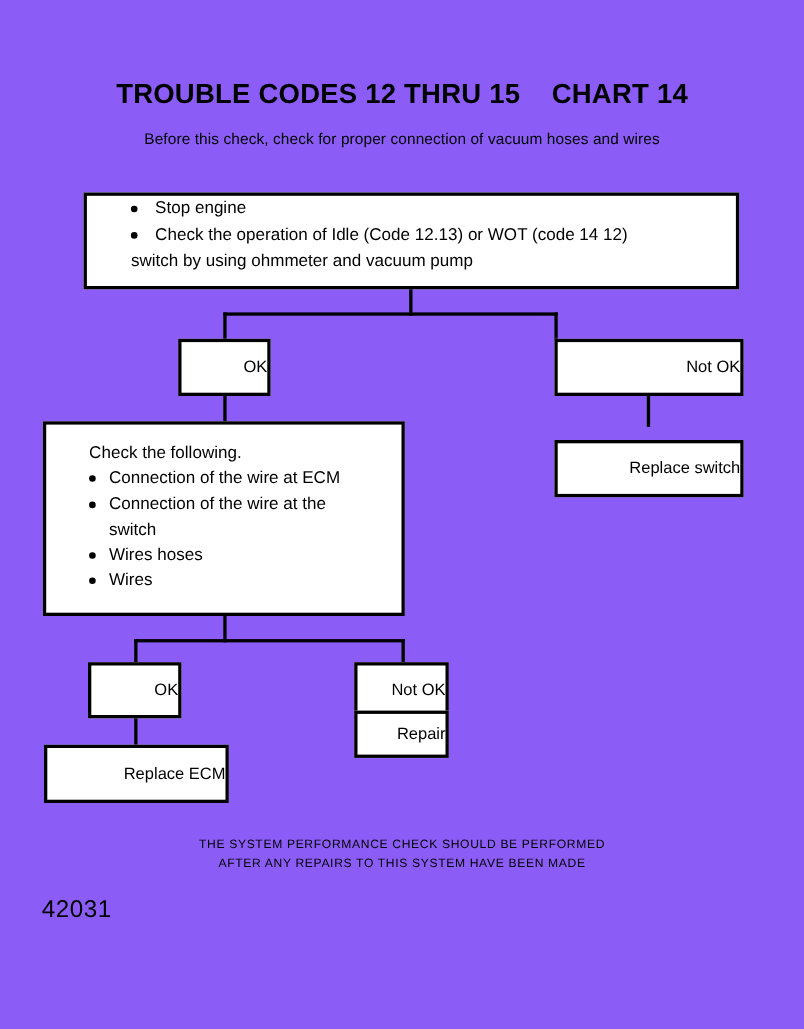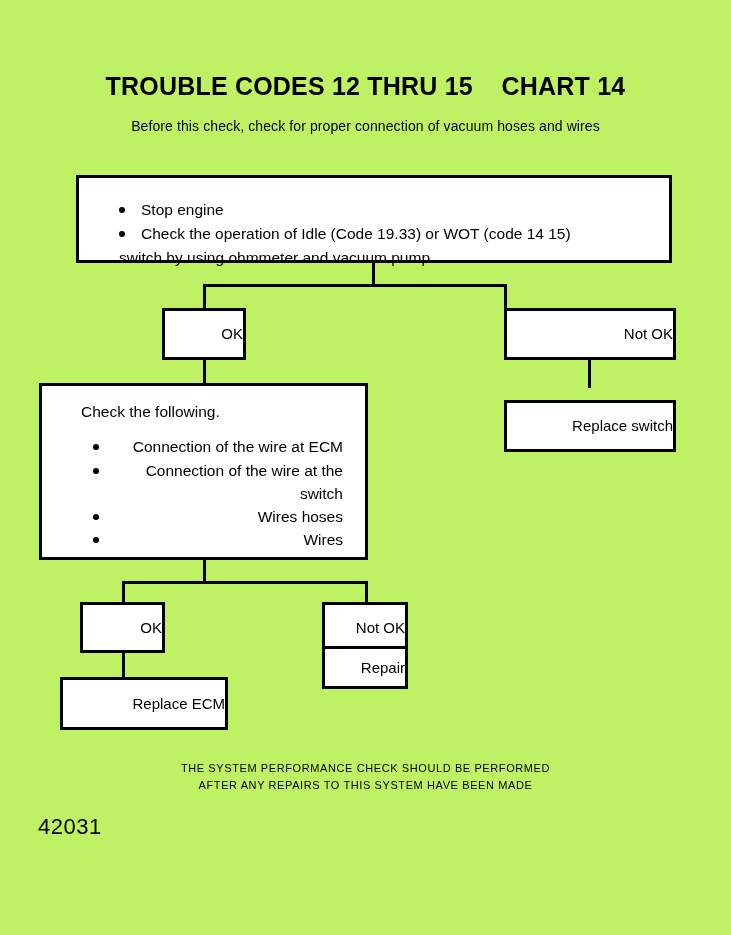--- a/index.html
+++ b/index.html
@@ -8,21 +8,21 @@
     background: #ffffff;
   }
   body {
     font-family: "Liberation Sans", sans-serif;
     color: #000000;
   }
   #page {
     position: relative;
     width: 731px;
     height: 935px;
-    background: #bef264;
+    background: #8b5cf6;
     overflow: hidden;
   }
 
   
   .title {
     position: absolute;
     left: 0;
     top: 72px;
     width: 731px;
     text-align: center;
@@ -67,23 +67,22 @@
   .list-box {
     padding: 14px 10px 10px 18px;
   }
   .list-lead {
     font-size: 15.5px;
     line-height: 1.5;
     margin: 0 0 0 4px;
   }
   ul.bullets {
     list-style: none;
-    margin: 12px;
+    margin: 0;
     padding: 0;
-    text-align: right;
   }
   ul.bullets li {
     position: relative;
     padding-left: 22px;
     font-size: 15.5px;
     line-height: 1.5;
   }
   ul.bullets li::before {
     content: "";
     position: absolute;
@@ -96,21 +95,21 @@
   }
   ul.bullets li.cont {
     padding-left: 22px;
   }
   ul.bullets li.cont::before {
     display: none;
   }
 
   
   .top-box-inner {
-    padding: 20px 12px 8px 40px;
+    padding: 0 12px 8px 40px;
   }
   .top-line {
     position: relative;
     font-size: 15.5px;
     line-height: 1.55;
     white-space: nowrap;
   }
   .top-line.bulleted {
     padding-left: 22px;
   }
@@ -162,21 +161,21 @@
 <body>
 
 <div id="page">
 
   <div class="title">TROUBLE CODES 12 THRU 15    CHART 14</div>
   <div class="subtitle">Before this check, check for proper connection of vacuum hoses and wires</div>
 
   <div class="box" style="left:76px; top:175px; width:596px; height:88px;">
     <div class="top-box-inner">
       <div class="top-line bulleted">Stop engine</div>
-      <div class="top-line bulleted">Check the operation of Idle (Code 19.33) or WOT (code 14 15)</div>
+      <div class="top-line bulleted">Check the operation of Idle (Code 12.13) or WOT (code 14 12)</div>
       <div class="top-line">switch by using ohmmeter and vacuum pump</div>
     </div>
   </div>
 
   <div class="vline" style="left:372px; top:263px; height:24px;"></div>
   <div class="hline" style="left:203px; top:284px; width:304px;"></div>
   <div class="vline" style="left:203px; top:284px; height:26px;"></div>
   <div class="vline" style="left:504px; top:284px; height:26px;"></div>
 
   <div class="box center" style="left:162px; top:308px; width:84px; height:52px;">
@@ -215,21 +214,21 @@
     <span class="box-text">OK</span>
   </div>
 
   <div class="box center" style="left:322px; top:602px; width:86px; height:51px;">
     <span class="box-text">Not OK</span>
   </div>
 
   <div class="vline" style="left:122px; top:653px; height:25px;"></div>
   <div class="vline" style="left:365px; top:653px; height:25px;"></div>
 
-  <div class="box center" style="left:40px; top:677px; width:168px; height:53px;margin-left:20px;">
+  <div class="box center" style="left:40px; top:677px; width:168px; height:53px;">
     <span class="box-text">Replace ECM</span>
   </div>
 
   <div class="box center" style="left:322px; top:646px; width:86px; height:43px;">
     <span class="box-text">Repair</span>
   </div>
 
   <div class="footer-note">
     <div>THE SYSTEM PERFORMANCE CHECK SHOULD BE PERFORMED</div>
     <div>AFTER ANY REPAIRS TO THIS SYSTEM HAVE BEEN MADE</div>

